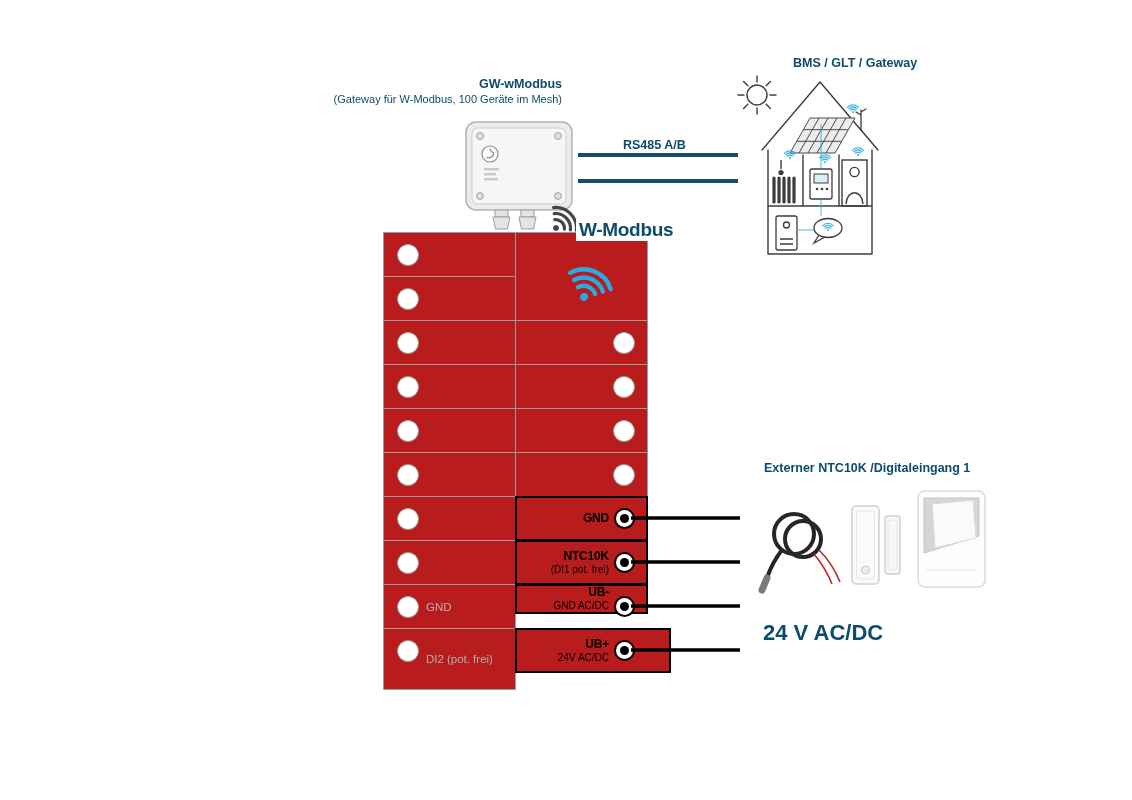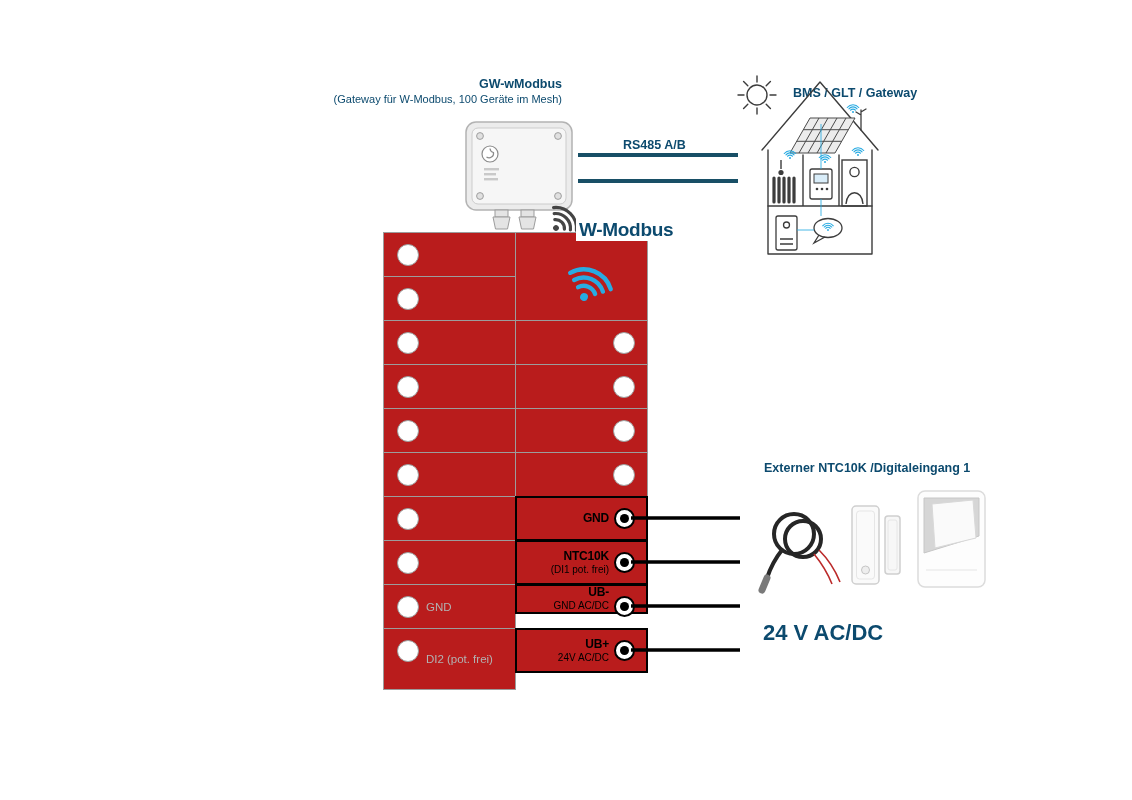--- a/index.html
+++ b/index.html
@@ -76,21 +76,21 @@
         <path d="M-13.5,-10.5 A17.5,17.5 0 0 1 13.5,-10.5"></path>
       <path d="M-19,-15 A24.5,24.5 0 0 1 19,-15"></path>
         <circle r="3.4"></circle>
     </g>
   </svg>
 
   <div class="lbl b" style="left:623px; top:138px; font-size:12.5px;">RS485 A/B</div>
   <div class="busline" style="left:578px; top:153px; width:160px;"></div>
   <div class="busline" style="left:578px; top:179px; width:160px;"></div>
 
-  <div class="lbl b" style="left:793px; top:86px; font-size:12.5px;">BMS / GLT / Gateway</div>
+  <div class="lbl b" style="left:793px; top:56px; font-size:12.5px;">BMS / GLT / Gateway</div>
   <svg class="abs" style="left:735px; top:58px;" width="155" height="200" viewBox="0 0 155 200">
     <g stroke="#3c3c3c" stroke-width="1.4" fill="none" stroke-linecap="round">
       <circle cx="22" cy="37" r="10"></circle>
       <path d="M35,37 H41 M31.2,46.2 L35.4,50.4 M22,50 V56 M12.8,46.2 L8.6,50.4 M9,37 H3 M12.8,27.8 L8.6,23.6 M22,24 V18 M31.2,27.8 L35.4,23.6"></path>
     </g>
     <g stroke="#3c3c3c" stroke-width="1.4" fill="none" stroke-linejoin="round" stroke-linecap="round">
       <path d="M27,92 L85,24 L143,92"></path>
       <path d="M33,92 V196 H137 V92"></path>
       <path d="M33,148 H137 M68,97 V148 M104,97 V148"></path>
     </g>
@@ -247,21 +247,21 @@
     </div>
     <div class="cell term" style="left:132px; top:352px; width:133px; height:30px;">
       <div class="tlabel">
           <span class="tmain">UB-</span>
           <span class="tsub">GND AC/DC</span>
         </div>
       <div class="dot-outer" style="left:97px; top:10px;">
           <div class="dot-inner"></div>
         </div>
     </div>
-    <div class="cell term" style="left:132px; top:396px; width:133px; height:45px;">
+    <div class="cell term" style="left:132px; top:396px; width:156px; height:45px;">
       <div class="tlabel">
           <span class="tmain">UB+</span>
           <span class="tsub">24V AC/DC</span>
         </div>
       <div class="dot-outer" style="left:97px; top:10px;">
           <div class="dot-inner"></div>
         </div>
     </div>
   </div>
 

